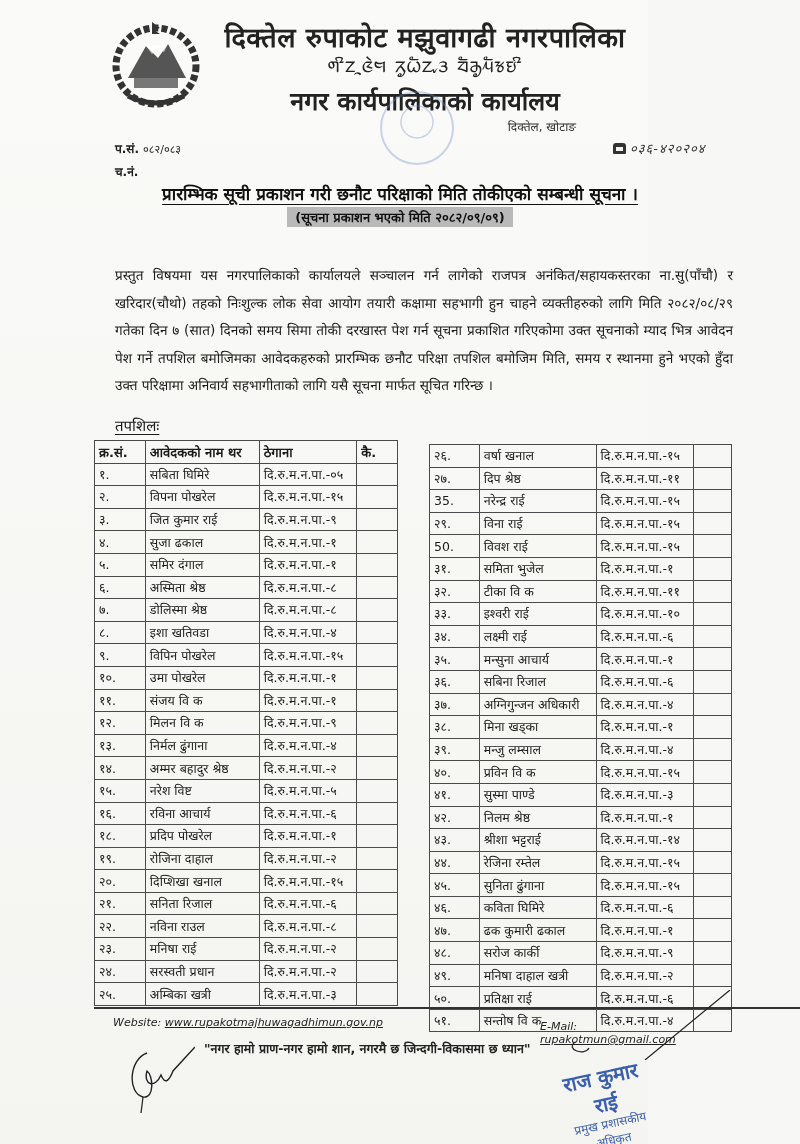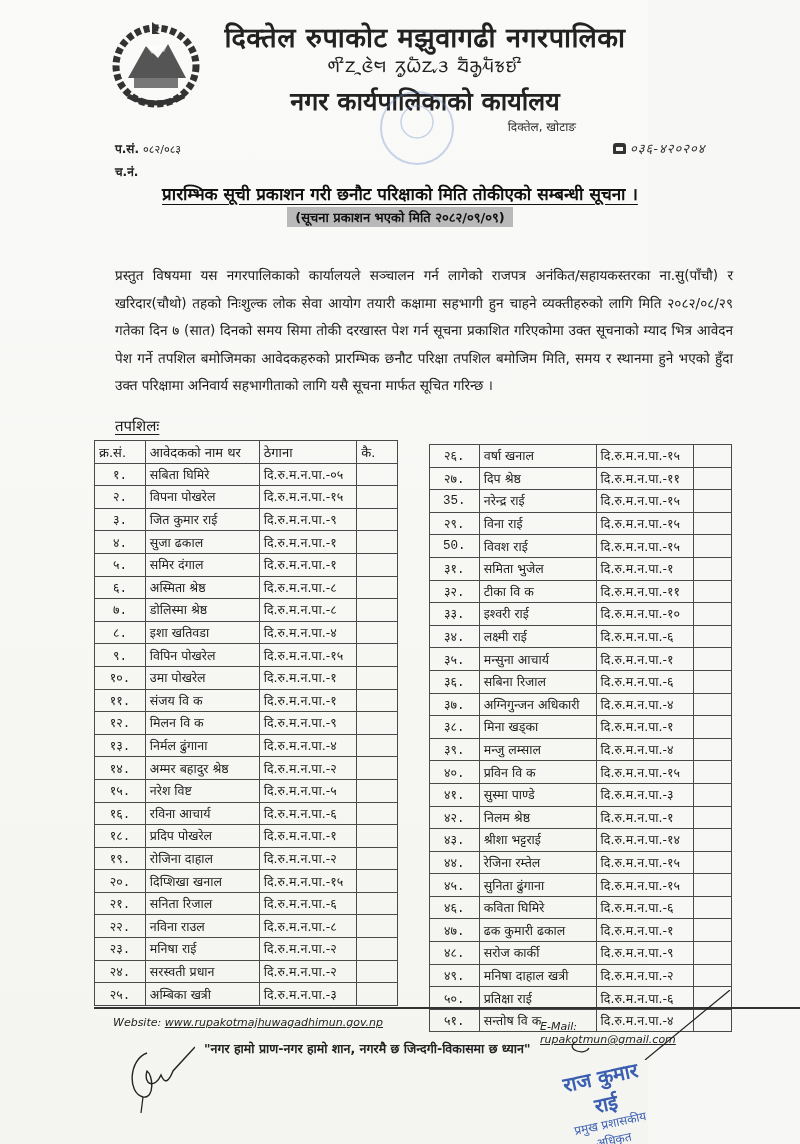--- a/index.html
+++ b/index.html
@@ -36,22 +36,22 @@
   .subtitle-wrap { position: absolute; left: 0; width: 800px; top: 207px; text-align: center; }
   .subtitle { display: inline-block; font-size: 13px; font-weight: bold; background: #b9b9b9; padding: 1px 8px; color: #111; }
 
   .body-text { position: absolute; left: 115px; top: 262px; width: 618px; font-size: 13.6px; line-height: 27.5px; text-align: justify; text-align-last: left; color: #1a1a1a; }
 
   .tapsil { position: absolute; left: 115px; top: 415px; font-size: 15px; font-weight: normal; text-decoration: underline; text-underline-offset: 3px; }
 
   
   table.list { position: absolute; border-collapse: collapse; font-size: 12.5px; color: #1a1a1a; background: transparent; }
   table.list td, table.list th { border: 1px solid #4a4a4a; height: 22.6px; padding: 0 4px; white-space: nowrap; overflow: hidden; }
-  table.list th { font-weight: normal; text-align: left; font-size: 13px; }
-  table.list td.sn { text-align: center; font-family: Liberation Mono, monospace; }
+  table.list th { font-weight: bold; text-align: left; font-size: 13px; }
+  table.list td.sn { text-align: left; }
   table.left { left: 94px; top: 440px; width: 304px; }
   table.left col.c1 { width: 50px; } table.left col.c2 { width: 112px; }
   table.left col.c3 { width: 96px; } table.left col.c4 { width: 40px; }
   table.right { left: 429px; top: 444px; width: 303px; }
   table.right col.c1 { width: 50px; } table.right col.c2 { width: 117px; }
   table.right col.c3 { width: 98px; } table.right col.c4 { width: 38px; }
 
   .footer-rule { position: absolute; left: 94px; top: 1007px; width: 706px; height: 2px; background: #333; }
   .website { position: absolute; left: 113px; top: 1016px; font-size: 11px; font-style: italic; color: #222; }
   .email { position: absolute; left: 540px; top: 1020px; font-size: 11px; font-style: italic; color: #222; }

